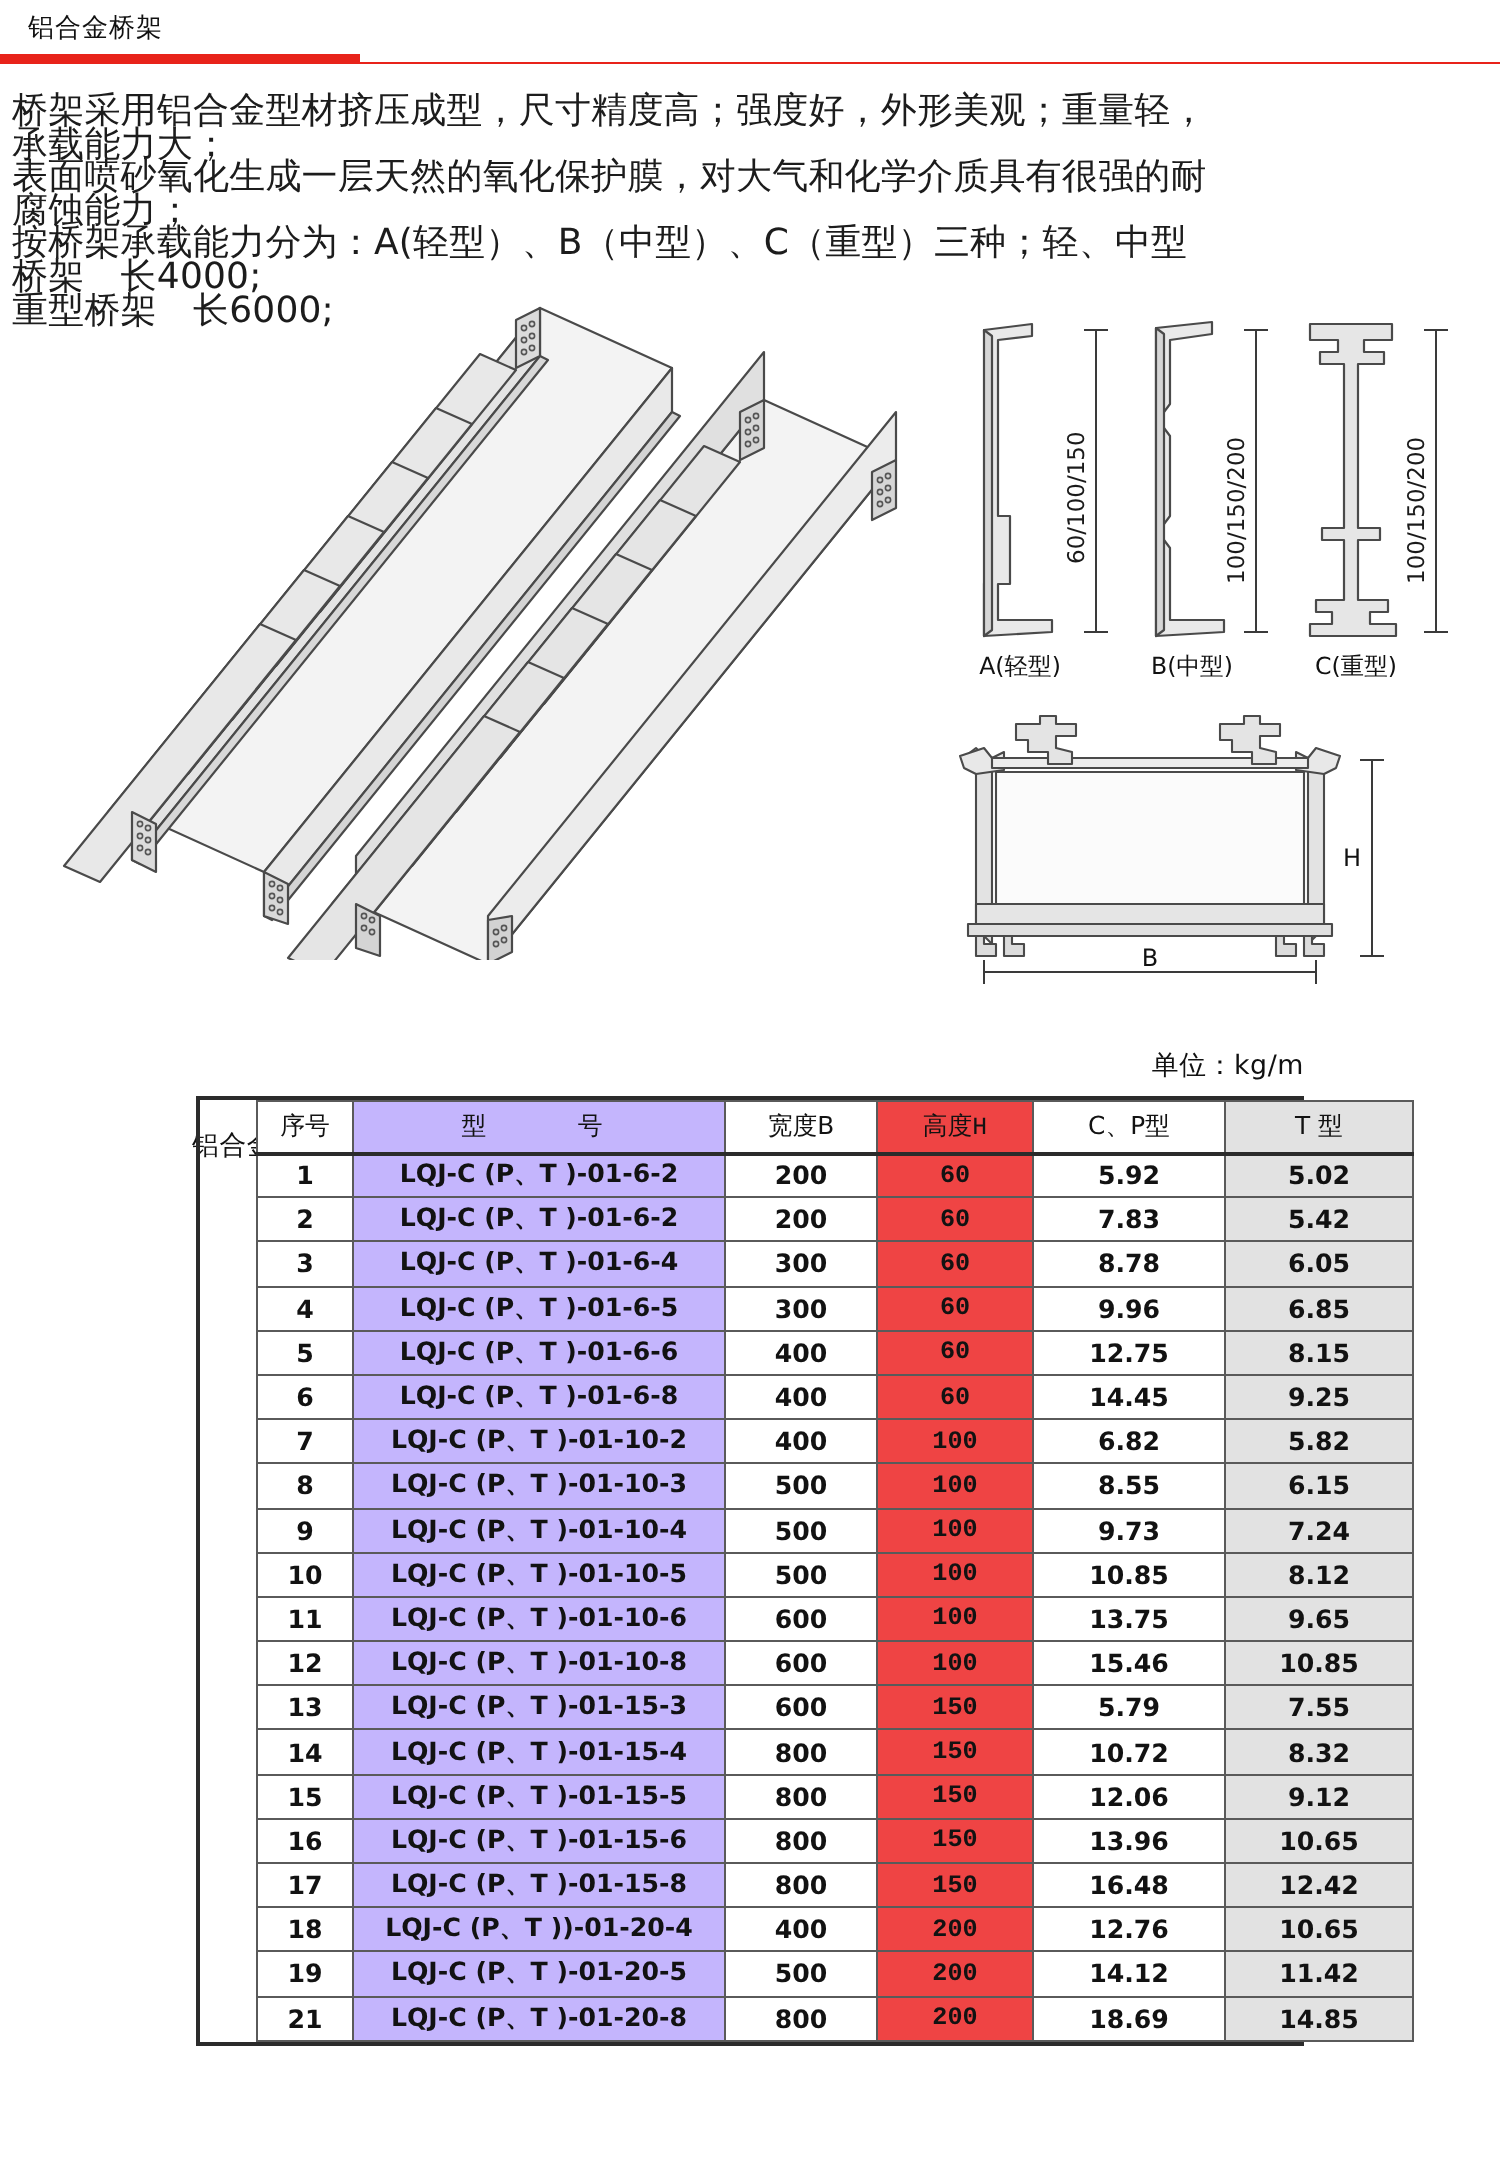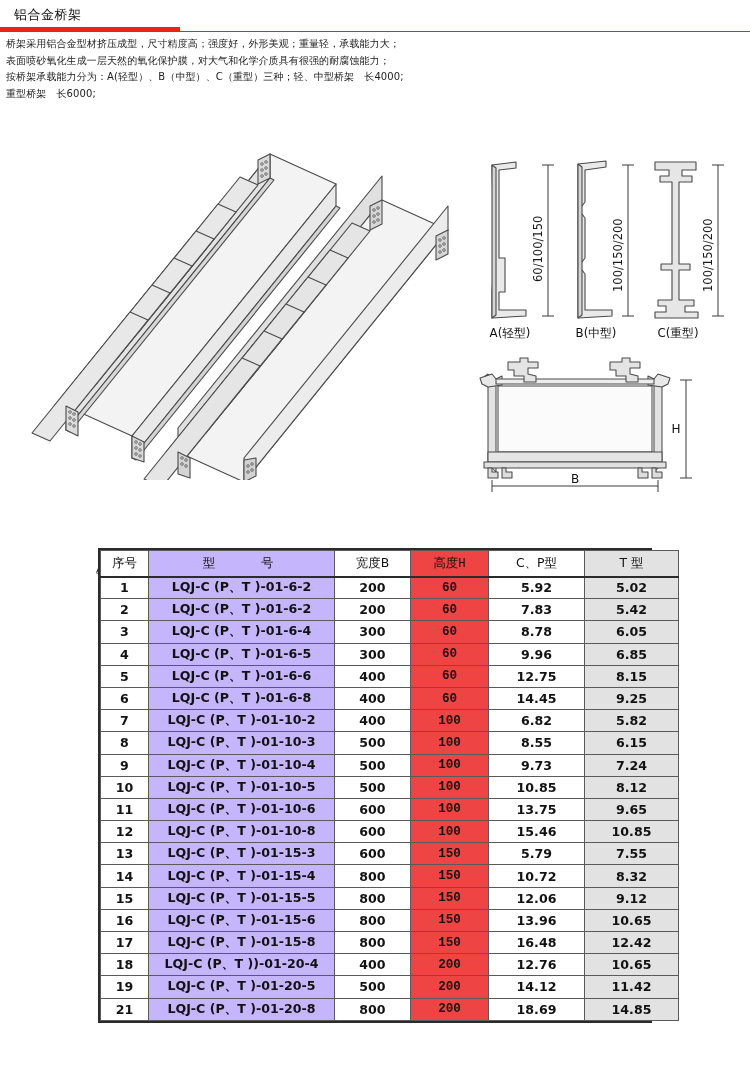--- a/index.html
+++ b/index.html
@@ -20,22 +20,22 @@
   }
   .redbar-thick {
     position: absolute; left: 0; top: 27px;
     width: 180px; height: 5px; background: #e8231a;
   }
   .redbar-thin {
     position: absolute; left: 0; top: 31px;
     width: 750px; height: 1.3px; background: #e8231a;
   }
   .intro {
-    position: absolute; left: 6px; top: 36px; width: 600px;
-    font-size: 10px; line-height: 16.6px; color: #1c1c1c;
+    position: absolute; left: 6px; top: 48px; width: 600px;
+    font-size: 18px; line-height: 16.6px; color: #1c1c1c;
     letter-spacing: .1px; white-space: pre-line;
   }
 
   
   .iso-wrap { position: absolute; left: 18px; top: 140px; width: 450px; height: 340px; }
   .iso-wrap svg { display: block; width: 100%; height: 100%; }
 
   .prof-wrap { position: absolute; left: 480px; top: 140px; width: 270px; height: 205px; }
   .prof-wrap svg { display: block; width: 100%; height: 100%; }
 
@@ -49,21 +49,21 @@
   }
   .tbl-unit {
     position: absolute; left: 430px; top: 524px; width: 222px;
     text-align: right;
     font-size: 13.4px; color: #111; letter-spacing: .3px;
   }
   .tbl-box {
     position: absolute; left: 98px; top: 548px; width: 554px;
     border: 2px solid #2b2b2b;
   }
-  table.spec { width: 100%; border-collapse: collapse; table-layout: fixed; }
+  table.spec { width: 100%; border-collapse: collapse; table-layout: fixed; margin-left: 28px; }
   table.spec td, table.spec th {
     border: 1px solid #5a5a5a;
     font-size: 12.6px;
     text-align: center;
     height: 22.2px;
     font-weight: bold;
     color: #121212;
     padding: 0;
   }
   table.spec thead th {
@@ -280,20 +280,21 @@
         <line x1="218" y1="126" x2="230" y2="126"></line>
       </g>
       <g font-family="DejaVu Sans, Liberation Sans, sans-serif" font-size="12" fill="#111" text-anchor="middle">
         <text x="113" y="131">B</text>
         <text x="214" y="81">H</text>
       </g>
     </svg>
   </div>
 
   <div class="tbl-title">铝合金桥架外形尺寸及重量表</div>
+  <div class="tbl-unit">单位：kg/m</div>
 
   <div class="tbl-box">
     <table class="spec">
       <thead>
         <tr>
           <th class="c-no">序号</th>
           <th class="c-mod hdr-spaced">型　　号</th>
           <th class="c-w">宽度B</th>
           <th class="c-h">高度H</th>
           <th class="c-cp">C、P型</th>

